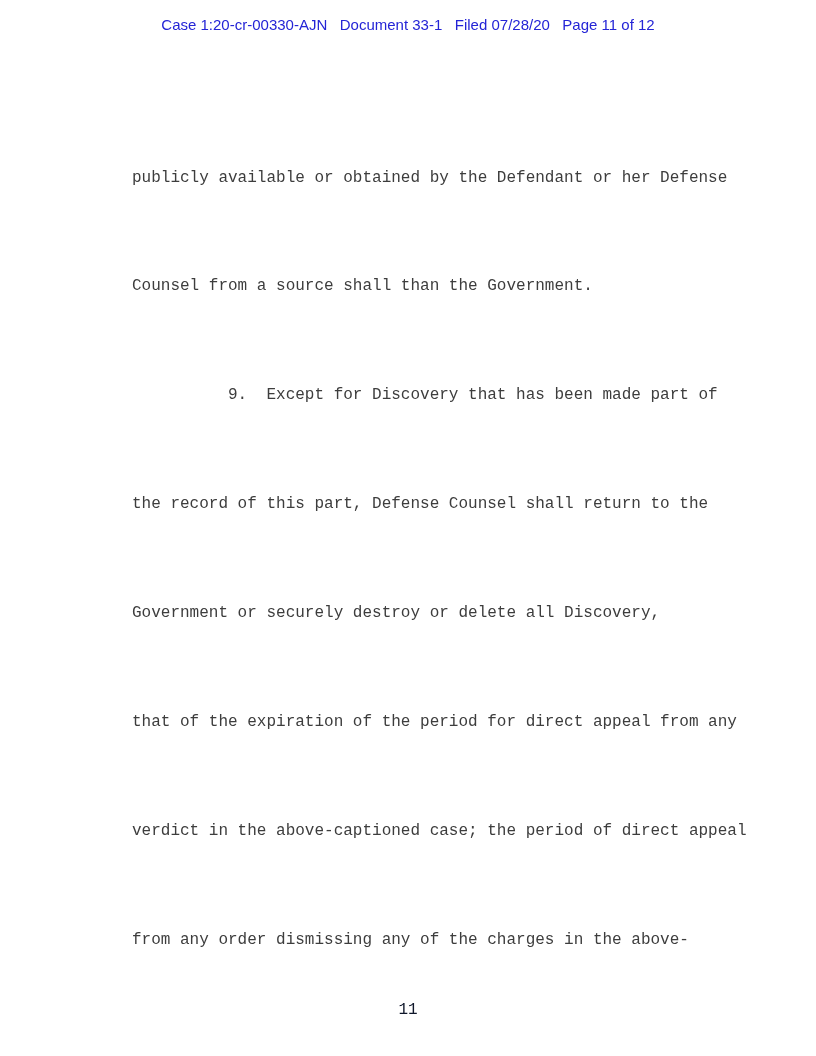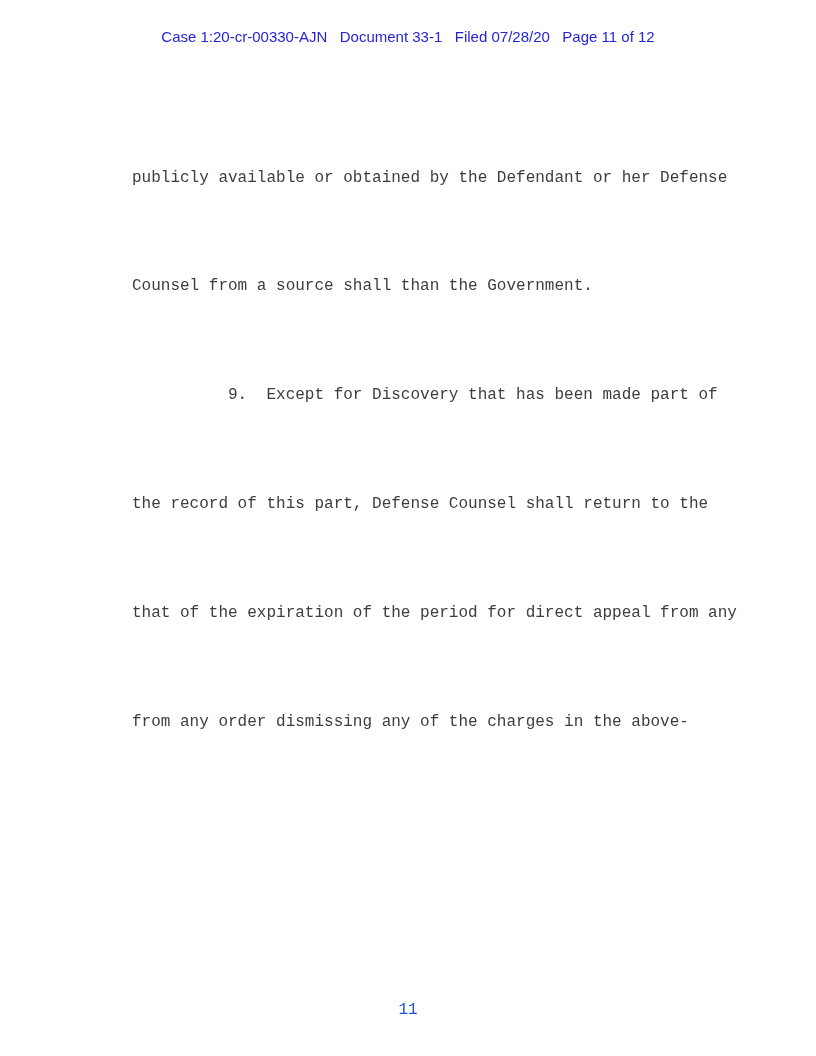--- a/index.html
+++ b/index.html
@@ -6,21 +6,21 @@
   html, body { background: #ffffff; }
   .page {
     position: relative;
     width: 816px;
     height: 1056px;
     background: #ffffff;
     overflow: hidden;
   }
   .header {
     position: absolute;
-    top: 28px;
+    top: 16px;
     left: 0;
     width: 100%;
     text-align: center;
     font-family: "Liberation Sans", sans-serif;
     font-size: 15px;
     color: #2424d6;
     white-space: pre;
   }
   .body-text {
     position: absolute;
@@ -39,37 +39,39 @@
     margin-left: 36px;
   }
   .footer {
     position: absolute;
     top: 1001px;
     left: 0;
     width: 100%;
     text-align: center;
     font-family: "Liberation Mono", "DejaVu Sans Mono", monospace;
     font-size: 16px;
-    color: #1d4ed8;
+    color: #0f172a;
     white-space: pre;
   }
 </style>
 </head>
 <body>
 
 <div class="page">
 
   <div class="header">Case 1:20-cr-00330-AJN   Document 33-1   Filed 07/28/20   Page 11 of 12</div>
 
   <div class="body-text">
     <div class="text-line">publicly available or obtained by the Defendant or her Defense</div>
     <div class="text-line">Counsel from a source shall than the Government.</div>
     <div class="text-line">          9.  Except for Discovery that has been made part of</div>
     <div class="text-line">the record of this part, Defense Counsel shall return to the</div>
+    <div class="text-line">Government or securely destroy or delete all Discovery,</div>
     <div class="text-line">that of the expiration of the period for direct appeal from any</div>
+    <div class="text-line">verdict in the above-captioned case; the period of direct appeal</div>
     <div class="text-line">from any order dismissing any of the charges in the above-</div>
     
     
     
     
     
     
     
     
     

